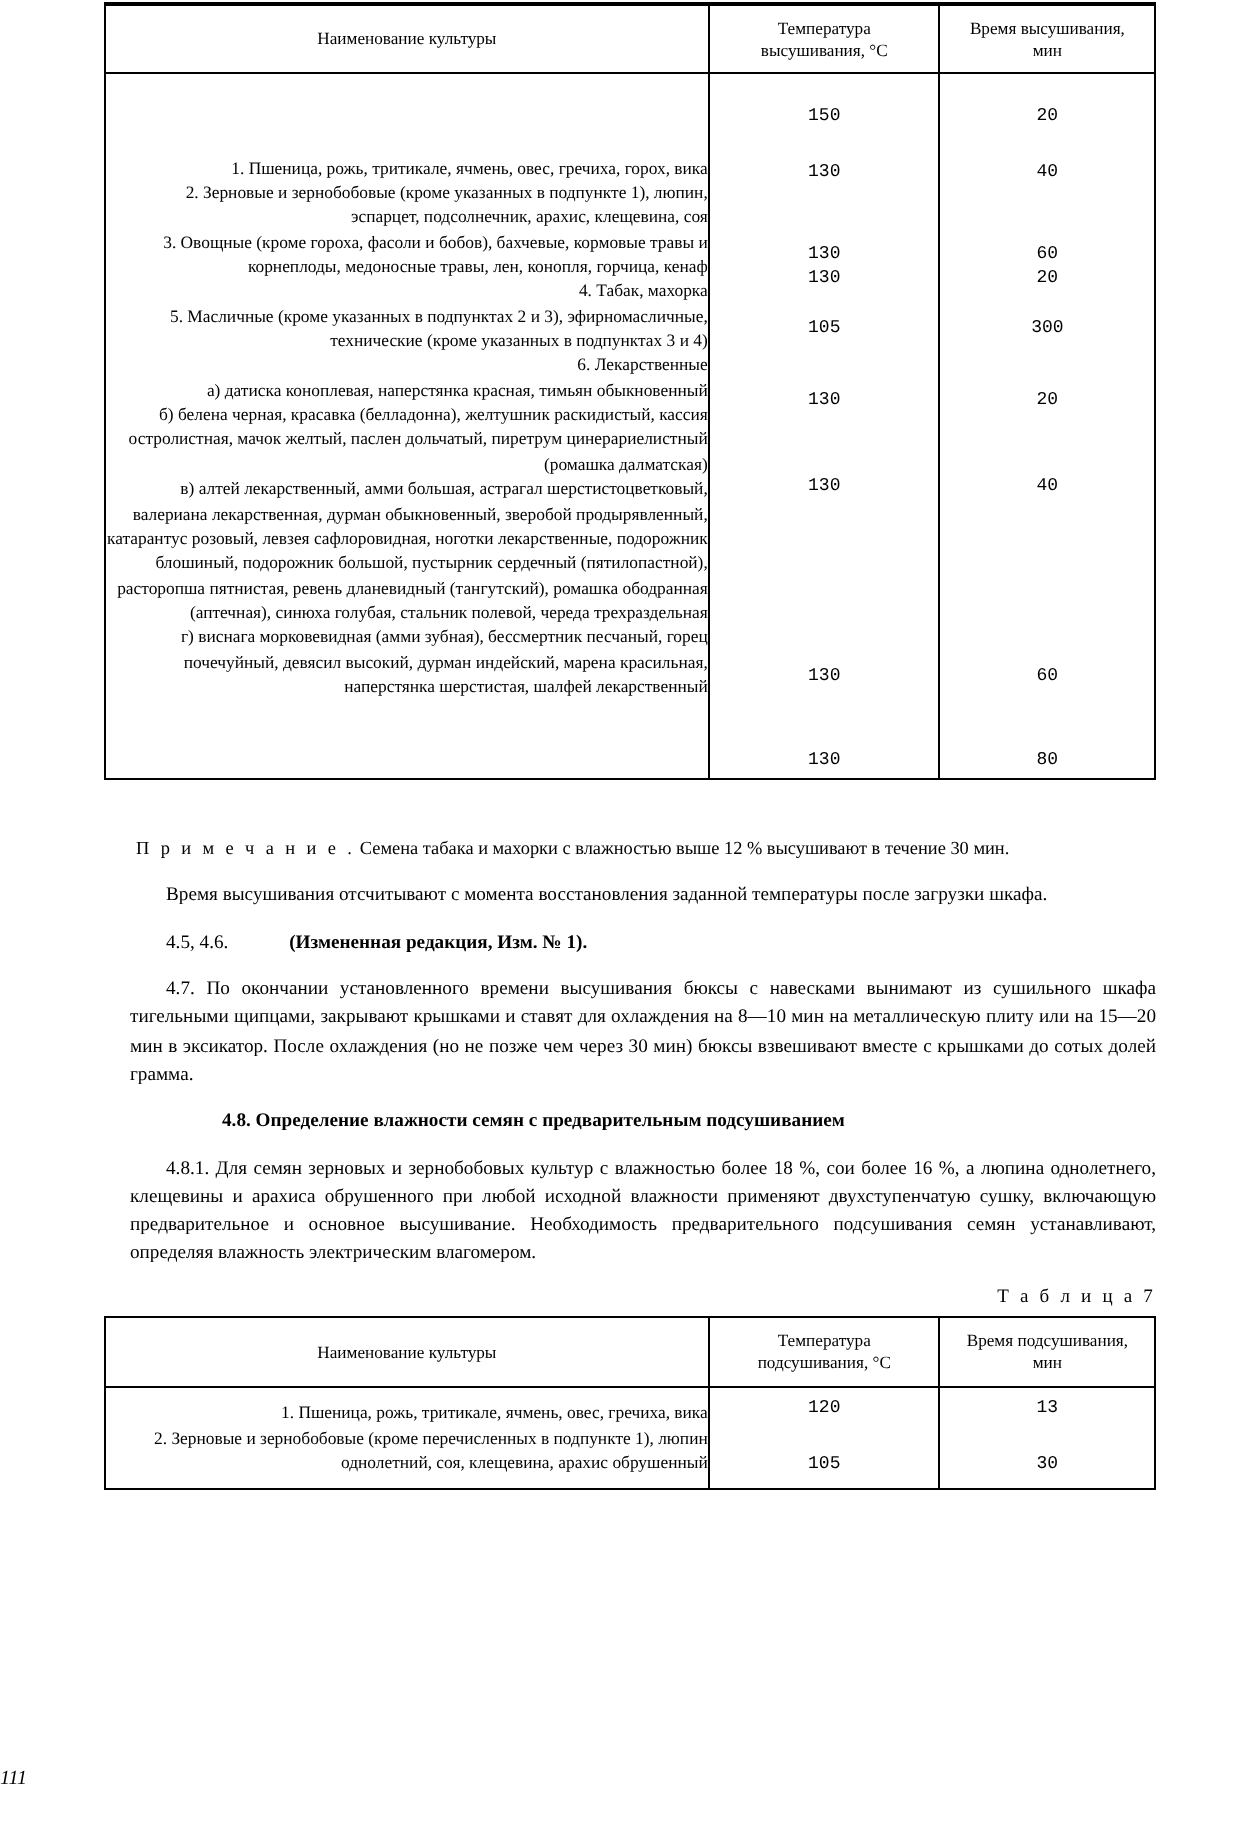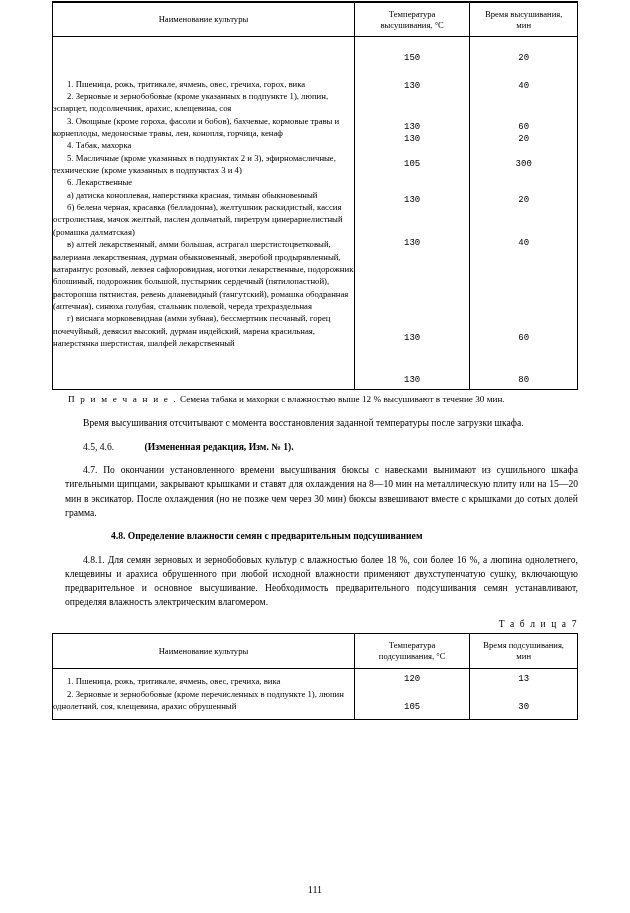--- a/index.html
+++ b/index.html
@@ -57,21 +57,21 @@
     font-weight: normal;
     font-size: 8.6px;
     line-height: 1.25;
     padding: 6px 3px;
     text-align: center;
   }
   .cult-cell {
     font-size: 8.7px;
     line-height: 1.42;
     padding: 5px 7px 6px 7px;
-    text-align: left;
+    text-align: right;
   }
   .cult-cell p {
     margin: 0;
     text-indent: 14px;
   }
   .num-cell {
     font-size: 9px;
     text-align: center;
     vertical-align: top;
     padding: 0;
@@ -84,21 +84,21 @@
   }
   .num-cell span.v {
     position: absolute;
     left: 0;
     width: 100%;
     text-align: center;
   }
   .note {
     font-size: 9.2px;
     line-height: 1.45;
-    margin-top: 3px;
+    margin-top: 28px;
     text-align: justify;
     text-indent: 16px;
   }
   .note .sp {
     letter-spacing: 1.7px;
   }
   .body-text {
     font-size: 9.6px;
     line-height: 1.47;
     text-align: justify;
@@ -106,22 +106,23 @@
     text-indent: 18px;
     margin-left: 13px;
   }
   .body-text.tight { margin-top: 1px; }
   b { font-weight: bold; padding-left: 28px; }
   .footer-num {
     position: absolute;
     bottom: 18px;
     left: 0;
     width: 630px;
-    text-align: center;
+    text-align: left;
     font-size: 10px;
+    font-style: italic;
   }
   .t2-row td { height: auto; }
 </style>
 </head>
 <body>
 
 <div class="page">
 
   <div class="header-rule"></div>
 

